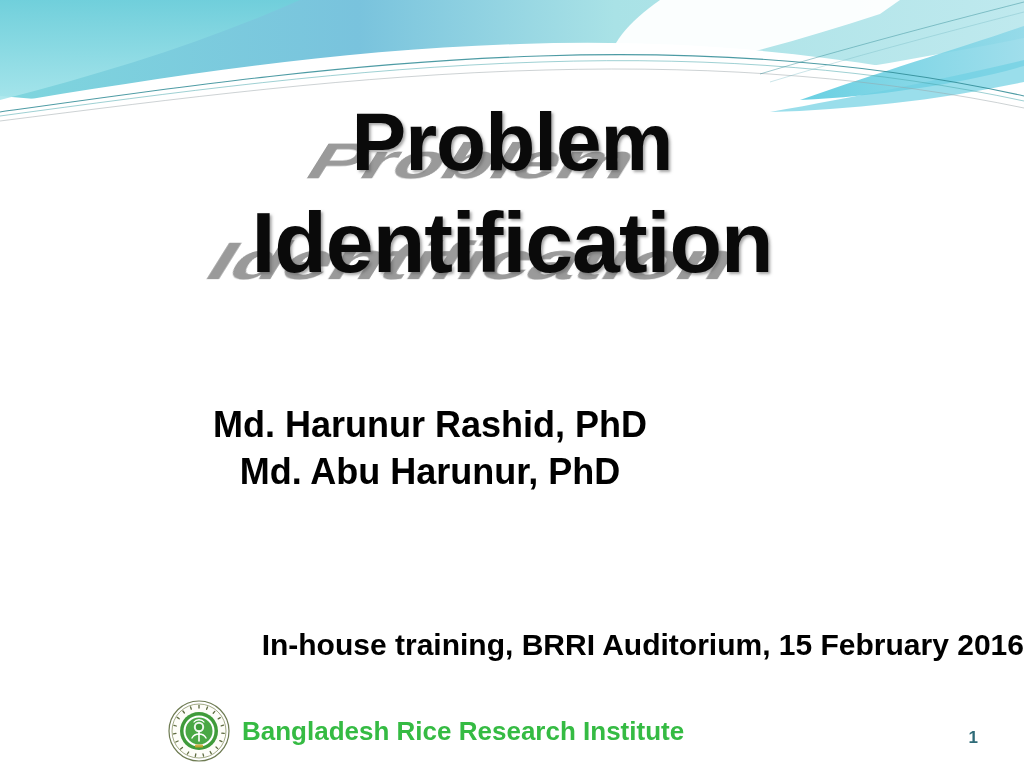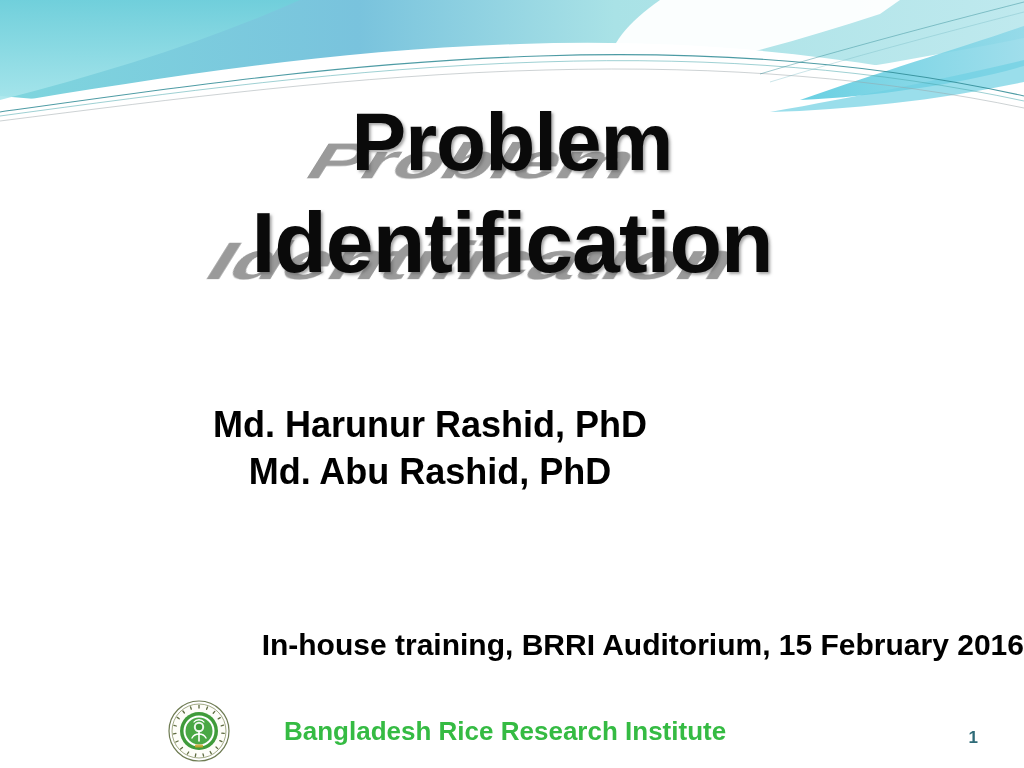--- a/index.html
+++ b/index.html
@@ -117,21 +117,20 @@
     width: 62px;
     height: 62px;
     flex: 0 0 auto;
   }
   .org-name {
     font-size: 26px;
     font-weight: bold;
     color: #35bb43;
     letter-spacing: 0px;
     white-space: nowrap;
-    margin-left: 42px;
   }
 
   
   .slide-number {
     position: absolute;
     right: 46px;
     top: 728px;
     font-size: 17px;
     font-weight: bold;
     color: #2e6b78;
@@ -188,21 +187,21 @@
       <span class="txt">Problem</span>
     </div>
     <div class="title-line l2">
       <span class="shadow">Identification</span>
       <span class="txt">Identification</span>
     </div>
   </div>
 
   <div class="presenters">
     <div class="presenter">Md. Harunur Rashid, PhD</div>
-    <div class="presenter">Md. Abu Rashid, PhD</div>
+    <div class="presenter">Md. Abu Harunur, PhD</div>
   </div>
 
   <div class="event-line">In-house training, BRRI Auditorium, 15 February 2016</div>
 
   <div class="footer">
     <span class="logo-seal">
       <svg viewBox="0 0 62 62" xmlns="http://www.w3.org/2000/svg">
 
         <circle cx="31" cy="31" r="30" fill="#ffffff" stroke="#6e7b52" stroke-width="1.2"></circle>
         <circle cx="31" cy="31" r="27" fill="#fdfdf8" stroke="#8a9466" stroke-width="0.8"></circle>

